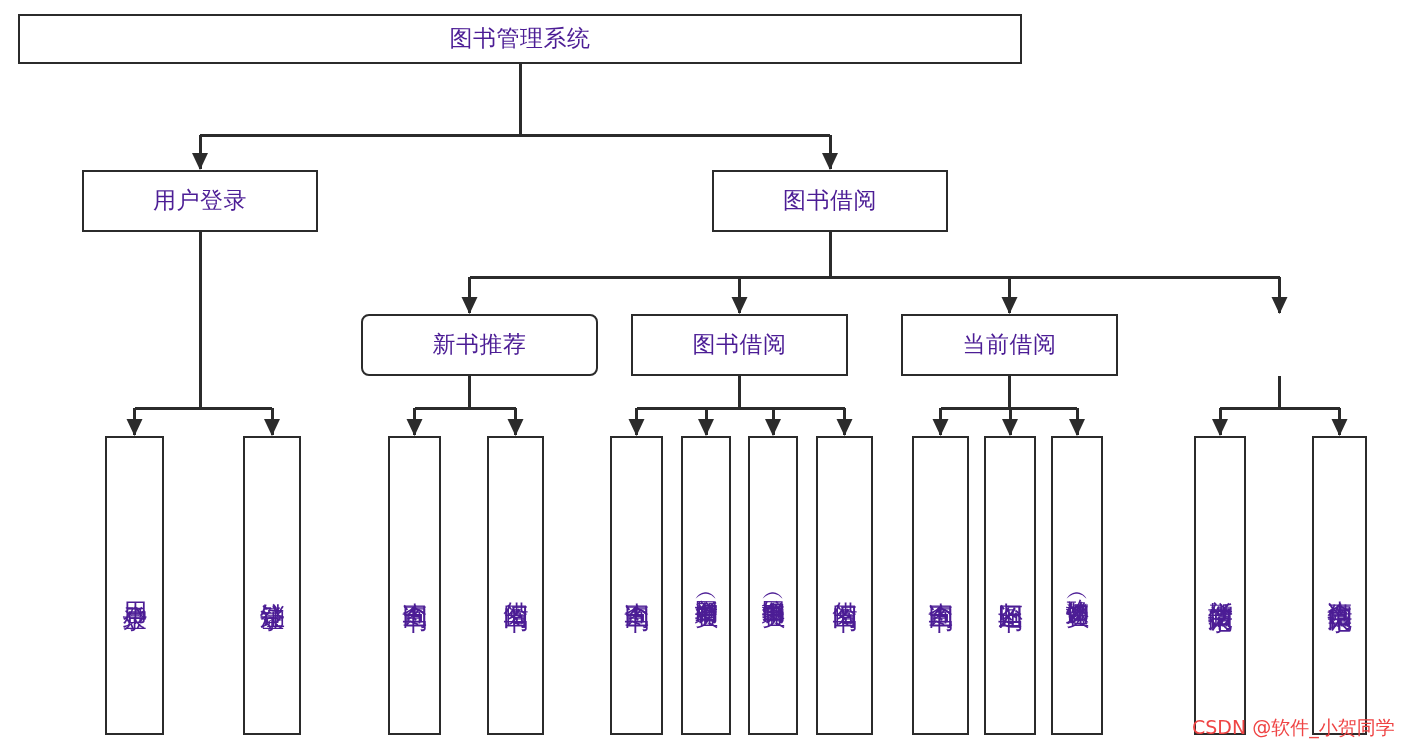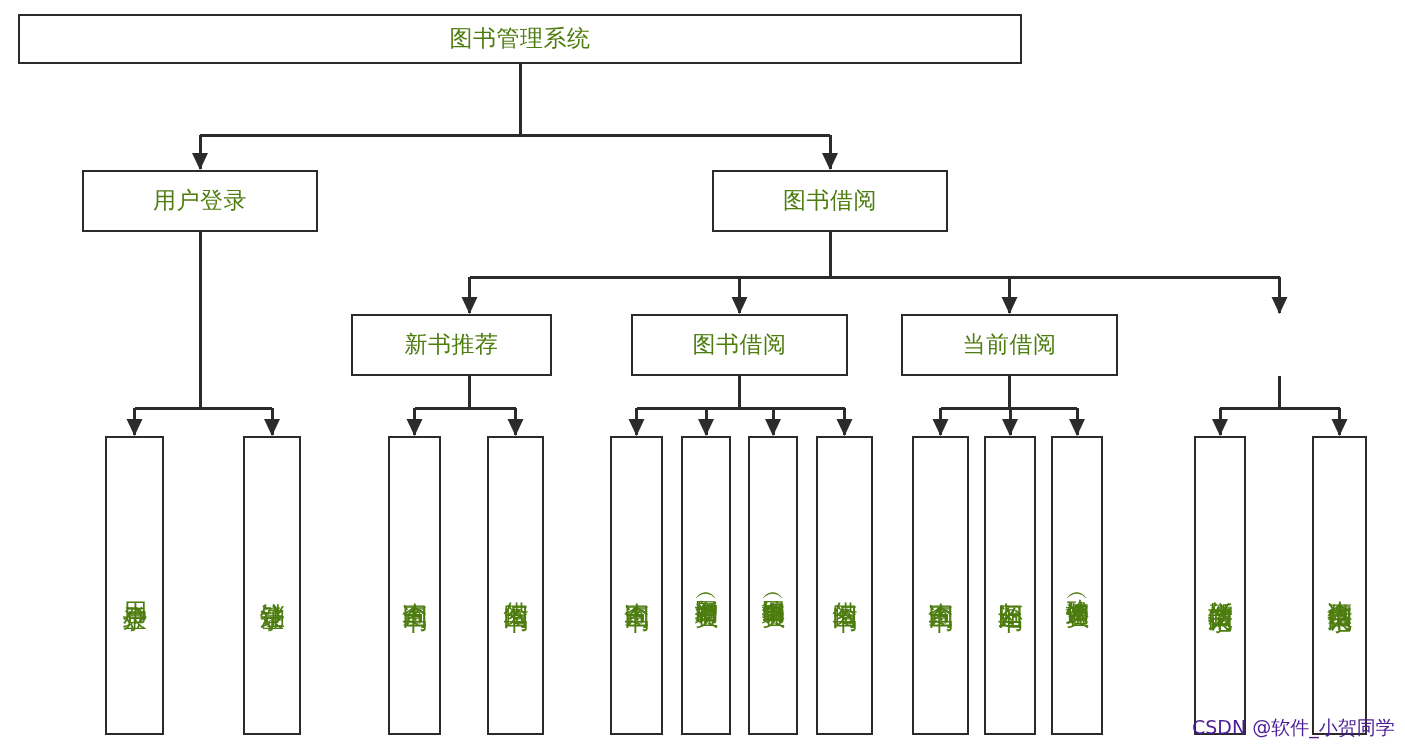--- a/index.html
+++ b/index.html
@@ -29,21 +29,21 @@
     position: absolute;
     box-sizing: border-box;
     background: #ffffff;
     border: 2px solid #2b2b2b;
     display: flex;
     align-items: center;
     justify-content: center;
     z-index: 2;
   }
   .node .label {
-    color: #4d7c0f;
+    color: #4c1d95;
     line-height: 1.18;
     text-align: center;
     letter-spacing: 0.5px;
   }
   .node.horiz .label {
     font-size: 23px;
     white-space: nowrap;
   }
   .node.vert {
     align-items: center;
@@ -57,21 +57,21 @@
     line-height: 1.12;
     letter-spacing: 2px;
     max-height: 100%;
   }
   .node.vert.narrow .label {
     font-size: 23px;
     letter-spacing: 1px;
   }
   .watermark {
     position: absolute;
-    color: #4c1d95;
+    color: #ef4444;
     font-size: 19px;
     white-space: nowrap;
     z-index: 3;
     font-family: "DejaVu Sans", "Liberation Sans", sans-serif;
   }
 </style>
 </head>
 <body>
 
 <div id="diagram">
@@ -135,21 +135,21 @@
     <span class="label">图书管理系统</span>
   </div>
 
   <div class="node horiz" style="left:82px; top:170px; width:236px; height:62px;">
     <span class="label">用户登录</span>
   </div>
   <div class="node horiz" style="left:712px; top:170px; width:236px; height:62px;">
     <span class="label">图书借阅</span>
   </div>
 
-  <div class="node horiz" style="left:351px; top:314px; width:201px; height:62px;">
+  <div class="node horiz" style="left:361px; top:314px; width:237px; height:62px;border-radius:8px;">
     <span class="label">新书推荐</span>
   </div>
   <div class="node horiz" style="left:901px; top:314px; width:217px; height:62px;">
     <span class="label">当前借阅</span>
   </div>
   <div class="node horiz" style="left:631px; top:314px; width:217px; height:62px;">
     <span class="label">图书借阅</span>
   </div>
 
   <div class="node vert" style="left:105px; top:436px; width:59px; height:299px;">

